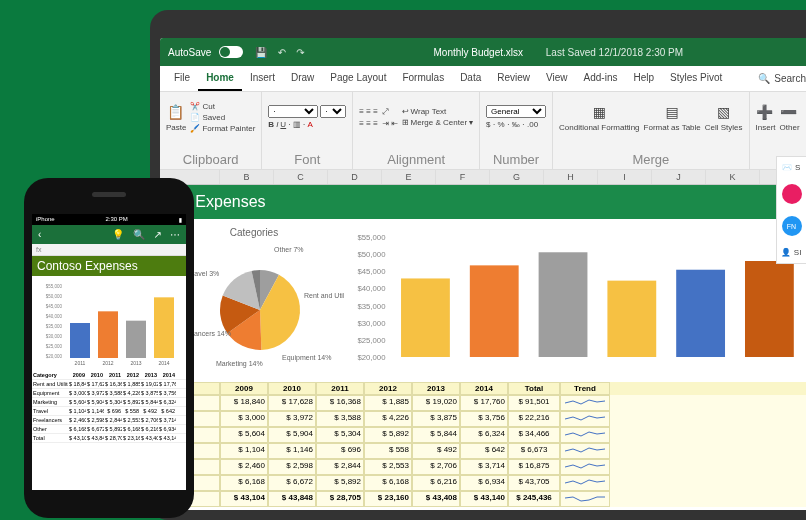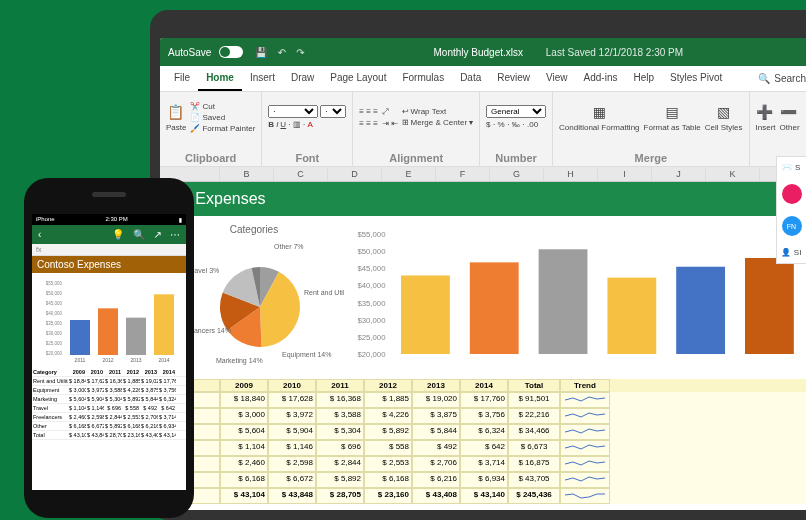--- a/index.html
+++ b/index.html
@@ -22,21 +22,21 @@
 
 .tabs { background: #fff; border-bottom: 1px solid #ddd; display: flex; padding: 0 6px; font-size: 10px; color: #444; }
 .tab { padding: 6px 8px; cursor: pointer; }
 .tab.active { color: #1b703a; font-weight: 600; border-bottom: 2px solid #000000; }
 .search { margin-left: auto; display: flex; align-items: center; gap: 3px; padding: 0 8px; }
 
 
 .ribbon { background: #f3f3f3; border-bottom: 1px solid #ddd; display: flex; font-size: 9px; color: #444; }
 .group { border-right: 1px solid #ddd; padding: 4px 6px 2px 6px; display: flex; flex-direction: column; align-items: center; }
 .group-body { display: flex; align-items: center; gap: 4px; min-height: 42px; }
-.group-label { font-size: 11px; color: #888; margin-top: 14px; font-weight: bold; }
+.group-label { font-size: 13px; color: #888; margin-top: 14px; }
 .big-btn { display: flex; flex-direction: column; align-items: center; gap: 1px; font-size: 8px; }
 .big-btn .ico { width: 20px; height: 20px; display: flex; align-items: center; justify-content: center; font-size: 14px; }
 .stack { display: flex; flex-direction: column; gap: 2px; font-size: 8px; }
 .stack div { display: flex; align-items: center; gap: 2px; }
 
 
 .colheads { display: flex; background: #e8e8e8; border-bottom: 1px solid #ccc; font-size: 9px; color: #555; }
 .colheads div { width: 54px; text-align: center; padding: 2px 0; border-right: 1px solid #ddd; }
 .colheads div:first-child { width: 60px; }
 
@@ -61,21 +61,21 @@
 .spark { width: 46px; height: 10px; }
 
 
 .phone { position: absolute; left: 24px; top: 178px; width: 170px; height: 340px; background: #111; border-radius: 24px; padding: 36px 8px 28px 8px; }
 .phone::before { content: ""; position: absolute; top: 14px; left: 50%; transform: translateX(-50%); width: 34px; height: 5px; background: #333; border-radius: 3px; }
 .phone-screen { background: #fff; width: 100%; height: 100%; display: flex; flex-direction: column; font-size: 7px; }
 .ph-status { background: #000; color: #fff; display: flex; justify-content: space-between; padding: 2px 4px; font-size: 6px; }
 .ph-bar { background: #1b703a; color: #fff; display: flex; align-items: center; gap: 8px; padding: 4px 6px; font-size: 10px; }
 .ph-bar .sp { flex: 1; }
 .ph-fx { background: #f3f3f3; padding: 2px 4px; font-size: 7px; color: #888; border-bottom: 1px solid #ddd; }
-.ph-title { background: #a16207; color: #fff; padding: 3px 5px; font-size: 10px; }
+.ph-title { background: #4d7c0f; color: #fff; padding: 3px 5px; font-size: 12px; }
 .ph-chart { padding: 4px; }
 .ph-grid { font-size: 5.5px; }
 .ph-grid .r { display: flex; border-bottom: 0.5px solid #eee; }
 .ph-grid .r div { padding: 1px; overflow: hidden; white-space: nowrap; }
 .pc-cat { width: 36px; }
 .pc-v { width: 18px; text-align: right; }
 
 
 .collab { position: absolute; right: 0; top: 156px; width: 30px; background: #fff; border: 1px solid #ddd; border-right: none; padding: 6px 2px; display: flex; flex-direction: column; align-items: center; gap: 12px; font-size: 8px; color: #444; }
 .avatar { width: 20px; height: 20px; border-radius: 50%; }

